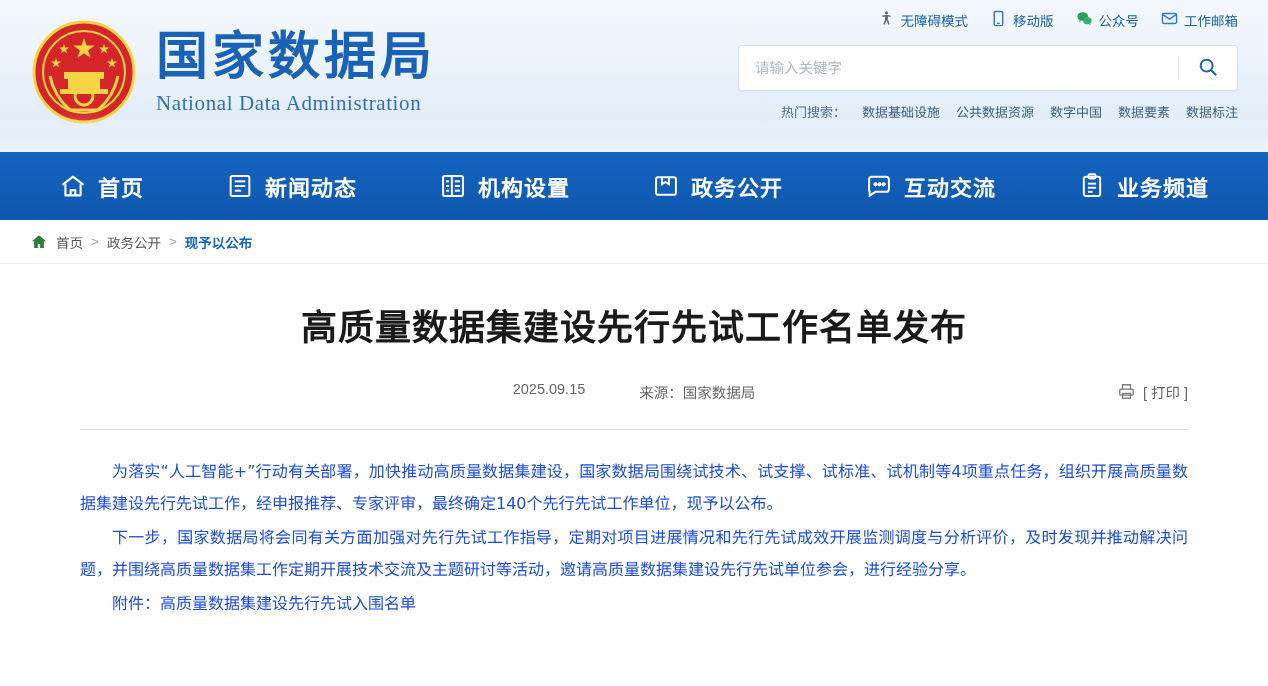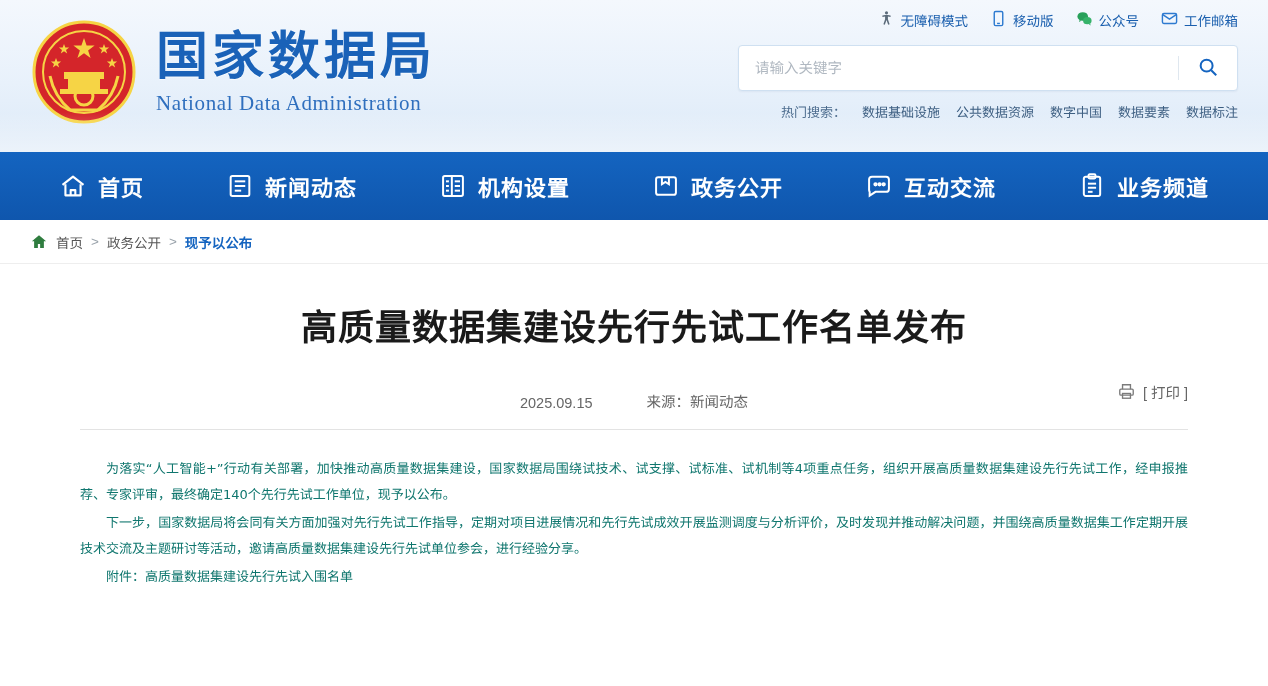--- a/index.html
+++ b/index.html
@@ -182,21 +182,21 @@
     font-weight: 700;
     color: #1a1a1a;
     letter-spacing: 1px;
     line-height: 1.35;
   }
   .art-meta {
     margin-top: 28px;
     position: relative;
     height: 30px;
     display: flex;
-    align-items: flex-end;
+    align-items: flex-start;
     justify-content: center;
     gap: 54px;
     font-size: 14.5px;
     color: #666;
   }
   .print {
     position: absolute;
     right: 0; top: 0;
     display: flex;
     align-items: center;
@@ -209,23 +209,23 @@
 
   .rule {
     margin-top: 18px;
     height: 1px;
     background: #e3e3e3;
   }
 
   .art-body {
     margin-top: 26px;
     font-family: "DejaVu Sans", sans-serif;
-    font-size: 13px;
+    font-size: 16px;
     line-height: 2.0;
-    color: #0f766e;
+    color: #1d4ed8;
     text-align: justify;
   }
   .art-body p {
     margin: 0 0 2px;
     text-indent: 2em;
   }
 </style>
 </head>
 <body>
 
@@ -412,21 +412,21 @@
   <a>政务公开</a>
   <span class="sep">&gt;</span>
   <span class="cur">现予以公布</span>
 </div>
 
 <div class="article">
   <h1 class="art-title">高质量数据集建设先行先试工作名单发布</h1>
 
   <div class="art-meta">
     <span>2025.09.15</span>
-    <span>来源：新闻动态</span>
+    <span>来源：国家数据局</span>
     <div class="print">
       <span class="print-ico">
         <svg width="19" height="19" viewBox="0 0 24 24" fill="none" stroke="#7a7a7a" stroke-width="1.7">
           <path d="M7 9V3.5h10V9"></path>
           <rect x="3.5" y="9" width="17" height="7.5" rx="1.5"></rect>
           <rect x="7" y="14.5" width="10" height="6"></rect>
         </svg>
       </span>
       <span>[ 打印 ]</span>
     </div>

